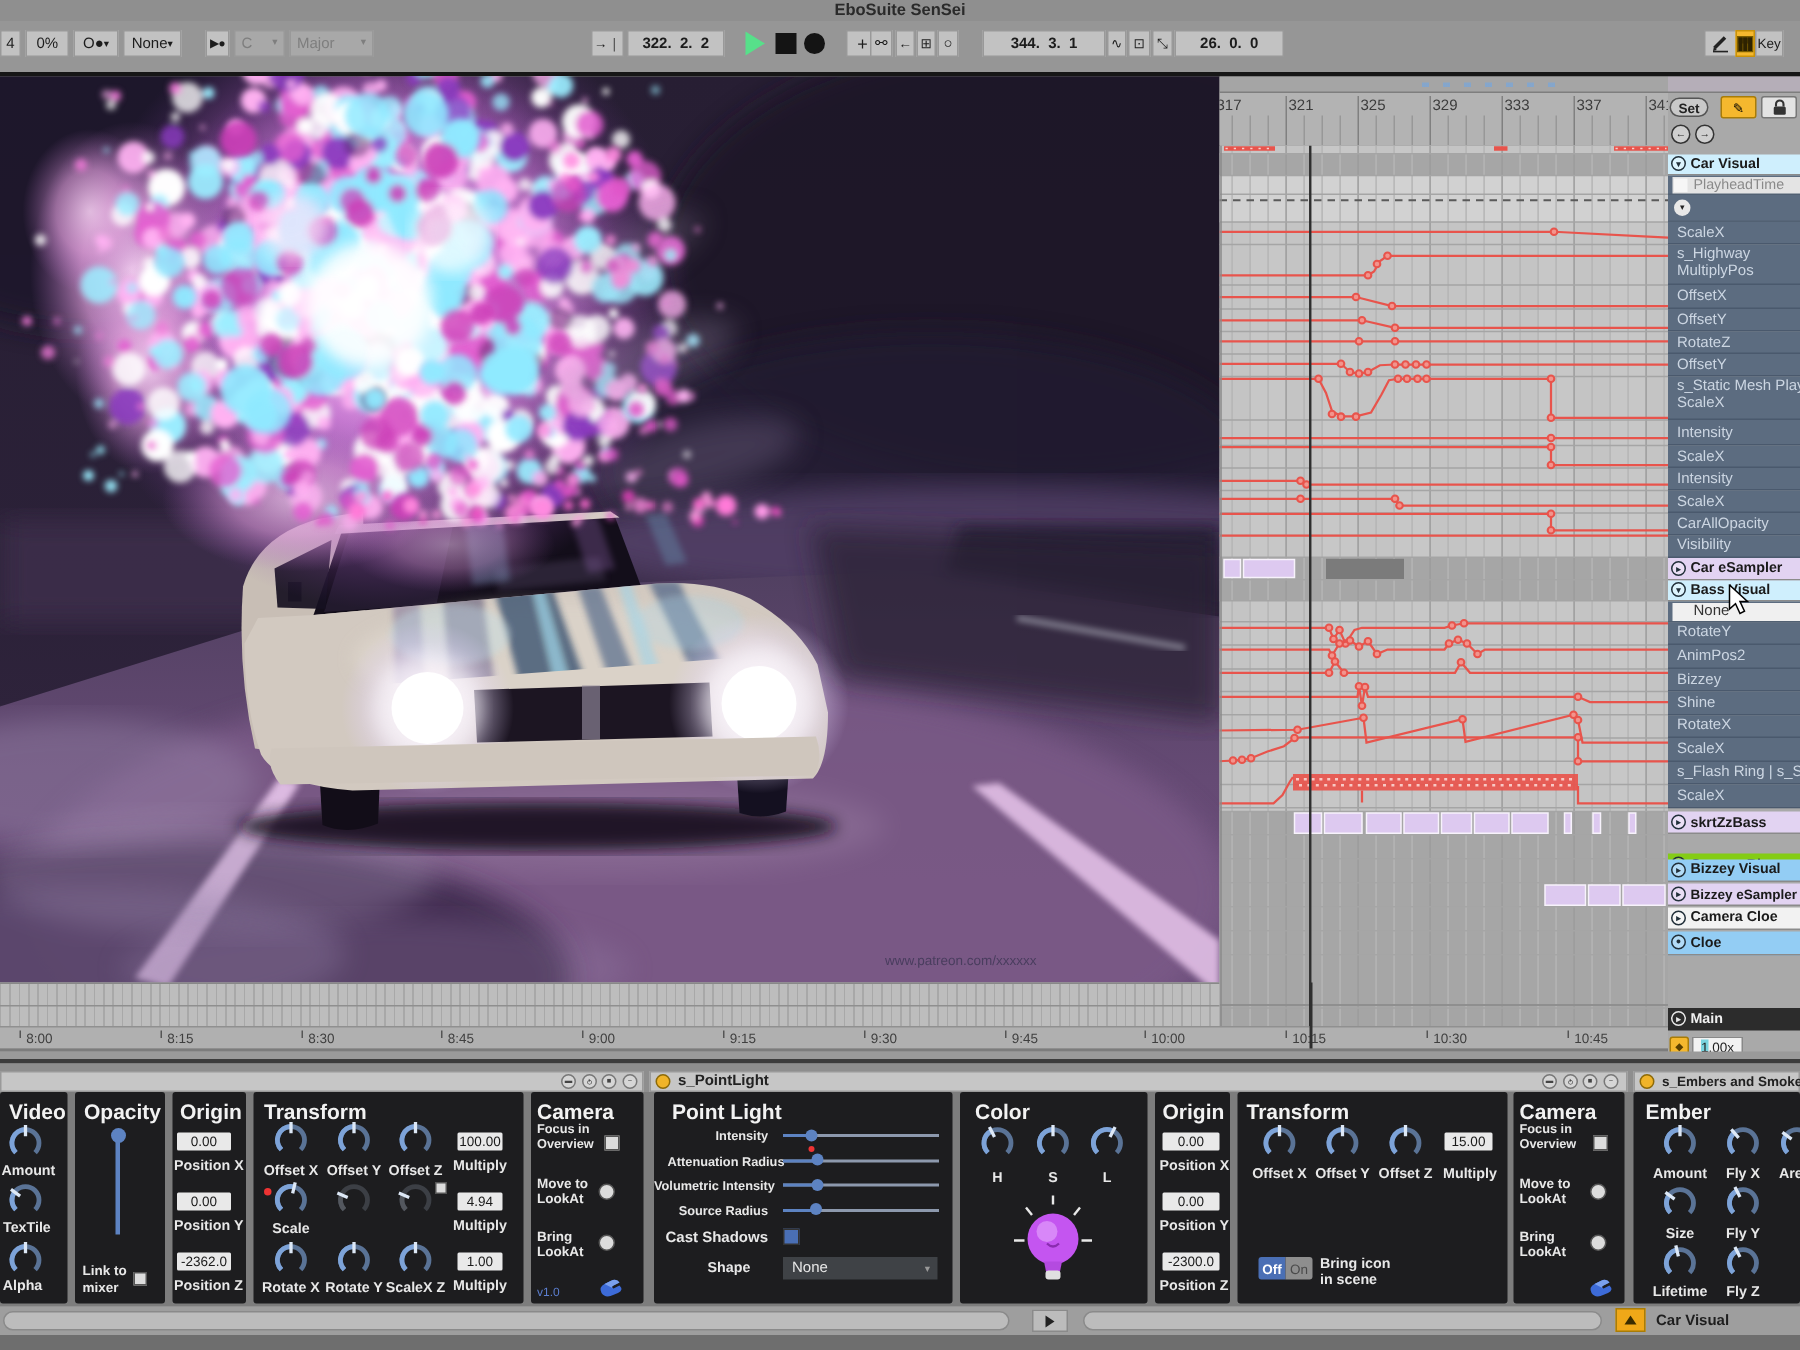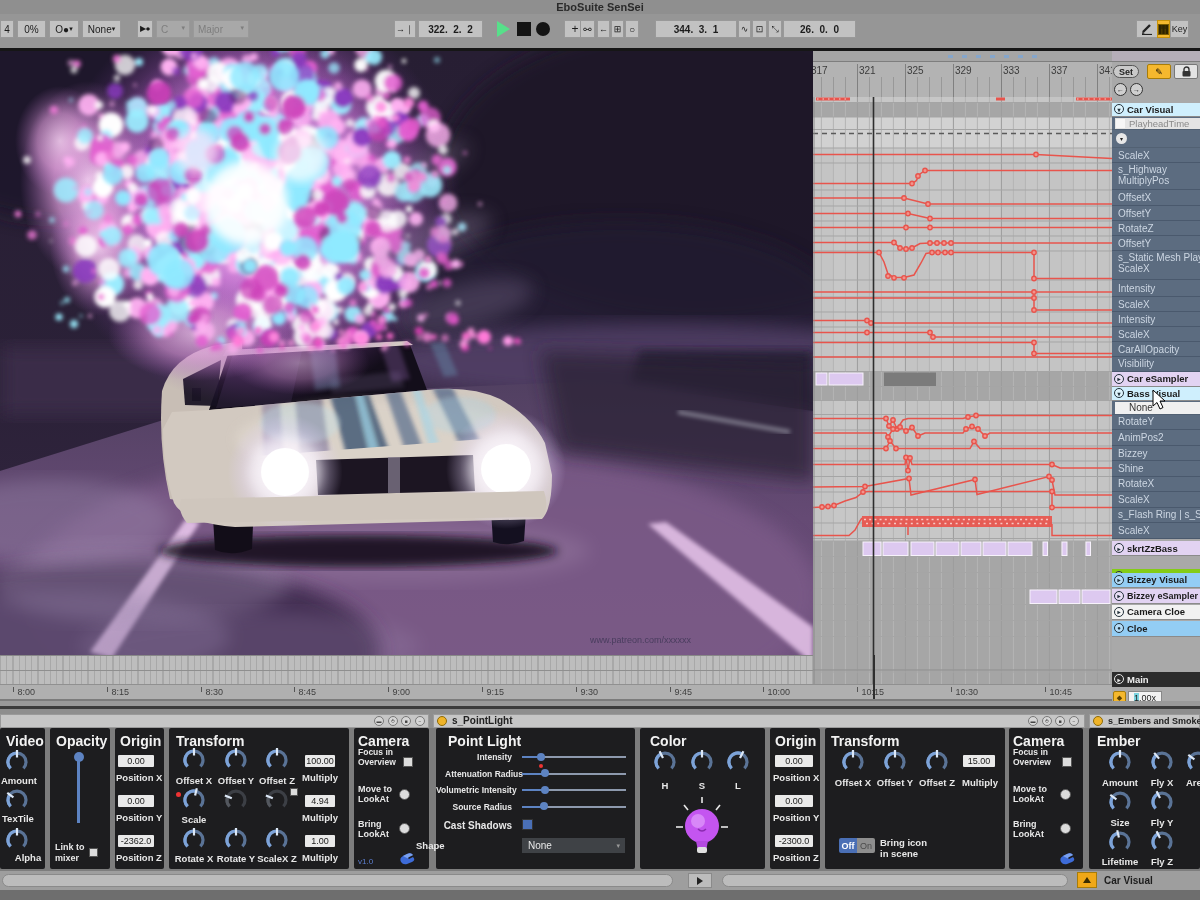--- a/index.html
+++ b/index.html
@@ -1628,21 +1628,21 @@
     <path d="M8.6,21.4 A9.0,9.0 0 1 1 21.4,21.4" fill="none" stroke="#5a7396" stroke-width="3.2"></path>
     <path d="M8.6,21.4 A9.0,9.0 0 0 1 7.7,9.7" fill="none" stroke="#7da3d8" stroke-width="3.2"></path>
     <line x1="11.4" y1="12.4" x2="5.3" y2="7.9" stroke="#dde8f6" stroke-width="2.2"></line>
   </svg>
 <div class="plabel" style="left:2px;top:813px;width:30px;text-align:center;;font-size:9.5px">TexTile</div>
 <svg width="30" height="30" style="position:absolute;left:2px;top:825px;overflow:visible">
     <path d="M8.6,21.4 A9.0,9.0 0 1 1 21.4,21.4" fill="none" stroke="#5a7396" stroke-width="3.2"></path>
     <path d="M8.6,21.4 A9.0,9.0 0 0 1 15.0,6.0" fill="none" stroke="#7da3d8" stroke-width="3.2"></path>
     <line x1="15.0" y1="10.5" x2="15.0" y2="3.0" stroke="#dde8f6" stroke-width="2.2"></line>
   </svg>
-<div class="plabel" style="left:13px;top:852px;width:30px;text-align:center;;font-size:9.5px">Alpha</div>
+<div class="plabel" style="left:0;top:852px;width:30px;text-align:center;;font-size:9.5px">Alpha</div>
 <div class="abs" style="left:77px;top:755px;width:3px;height:68px;background:#5d83c2"></div>
 <div class="abs" style="left:73.5px;top:752px;width:10px;height:10px;border-radius:50%;background:#5d83c2"></div>
 <div class="plabel" style="left:55px;top:842px;width:30px;text-align:left;;font-size:9px">Link to</div>
 <div class="plabel" style="left:55px;top:853px;width:30px;text-align:left;;font-size:9px">mixer</div>
 <div class="abs" style="left:89px;top:848px;width:9px;height:9px;background:#dcdcdc;border:1px solid #555"></div>
 <div class="vbox" style="left:118px;top:755px;width:36px;height:12px">0.00</div>
 <div class="plabel" style="left:116px;top:772px;width:42px;text-align:left;;font-size:9.5px">Position X</div>
 <div class="vbox" style="left:118px;top:795px;width:36px;height:12px">0.00</div>
 <div class="plabel" style="left:116px;top:812px;width:42px;text-align:left;;font-size:9.5px">Position Y</div>
 <div class="vbox" style="left:118px;top:835px;width:36px;height:12px">-2362.0</div>
@@ -1743,21 +1743,21 @@
 <div class="abs" style="left:522px;top:789.4px;width:104px;height:2px;background:#8d99ad"></div>
 <div class="abs" style="left:522px;top:789.4px;width:23px;height:2px;background:#5d83c2"></div>
 <div class="abs" style="left:541px;top:785.9px;width:8px;height:8px;border-radius:50%;background:#5d83c2"></div>
 <div class="plabel" style="left:436px;top:801.8px;width:76px;text-align:right;font-weight:bold;;font-size:8.5px">Source Radius</div>
 <div class="abs" style="left:522px;top:805.8px;width:104px;height:2px;background:#8d99ad"></div>
 <div class="abs" style="left:522px;top:805.8px;width:22px;height:2px;background:#5d83c2"></div>
 <div class="abs" style="left:540px;top:802.3px;width:8px;height:8px;border-radius:50%;background:#5d83c2"></div>
 <div class="abs" style="left:539px;top:764px;width:4px;height:4px;border-radius:50%;background:#e33"></div>
 <div class="plabel" style="left:436px;top:820px;width:76px;text-align:right;font-weight:bold;;font-size:10px">Cast Shadows</div>
 <div class="abs" style="left:522px;top:819px;width:11px;height:11px;background:#4a6fb5;border:1px solid #333"></div>
-<div class="plabel" style="left:416px;top:840px;width:76px;text-align:left;font-weight:bold;;font-size:9.5px">Shape</div>
+<div class="plabel" style="left:448px;top:840px;width:76px;text-align:center;font-weight:bold;;font-size:9.5px">Shape</div>
 <div class="abs" style="left:522px;top:838px;width:103px;height:15px;background:#3f4246;color:#e8e8e8;font-size:10px;display:flex;align-items:center;padding-left:6px">None<span style="position:absolute;right:5px;font-size:7px;color:#999">▾</span></div>
 <svg width="30" height="30" style="position:absolute;left:650px;top:747px;overflow:visible">
     <path d="M8.6,21.4 A9.0,9.0 0 1 1 21.4,21.4" fill="none" stroke="#5a7396" stroke-width="3.2"></path>
     <path d="M8.6,21.4 A9.0,9.0 0 0 1 10.9,7.0" fill="none" stroke="#7da3d8" stroke-width="3.2"></path>
     <line x1="13.0" y1="11.0" x2="9.6" y2="4.3" stroke="#dde8f6" stroke-width="2.2"></line>
   </svg>
 <div class="plabel" style="left:645px;top:780px;width:40px;text-align:center;font-weight:bold;;font-size:9.5px">H</div>
 <svg width="30" height="30" style="position:absolute;left:687px;top:747px;overflow:visible">
     <path d="M8.6,21.4 A9.0,9.0 0 1 1 21.4,21.4" fill="none" stroke="#5a7396" stroke-width="3.2"></path>
     <path d="M8.6,21.4 A9.0,9.0 0 0 1 15.0,6.0" fill="none" stroke="#7da3d8" stroke-width="3.2"></path>

